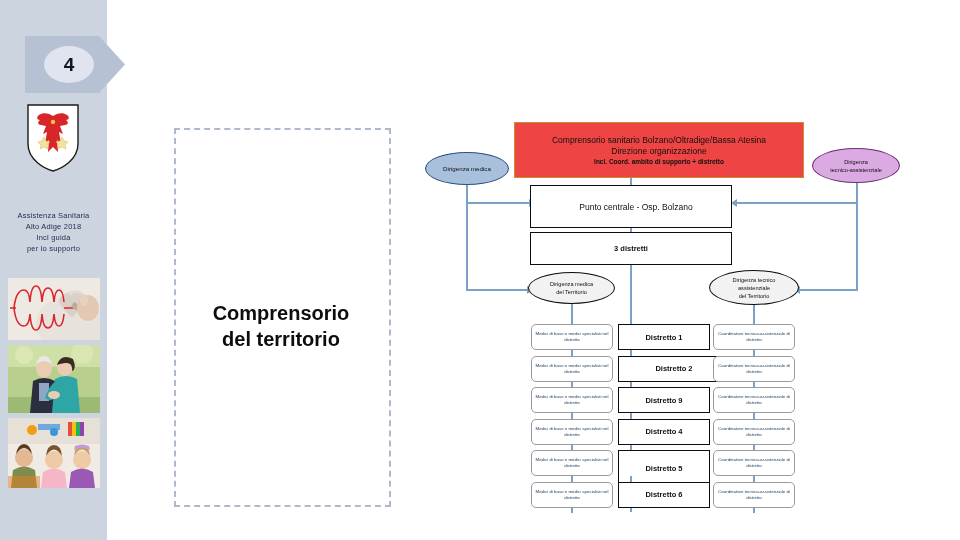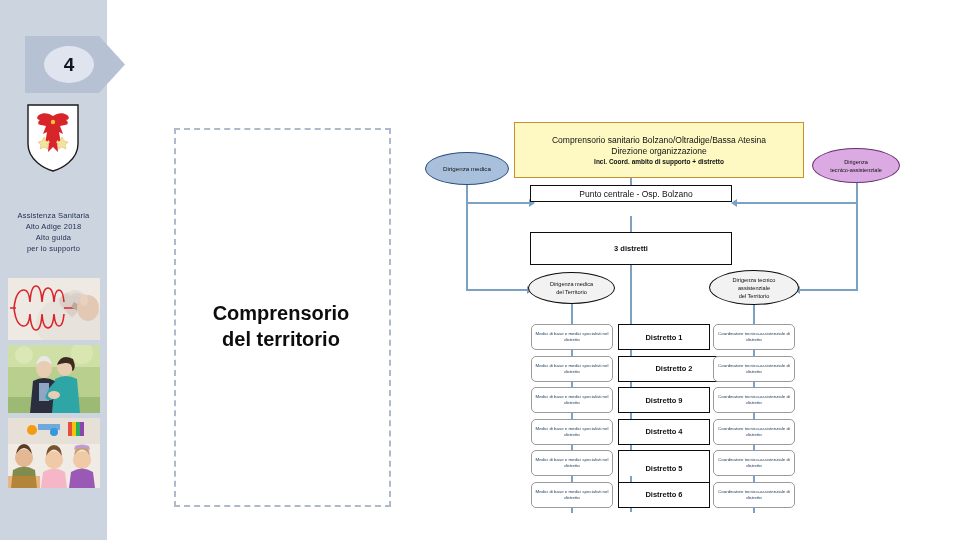--- a/index.html
+++ b/index.html
@@ -68,21 +68,21 @@
   .lnh{height:2px;}
   .lnv{width:2px;}
   .arr{position:absolute;width:0;height:0;}
   .arr-r{border-top:4px solid transparent;border-bottom:4px solid transparent;border-left:6px solid #7ba2c4;}
   .arr-l{border-top:4px solid transparent;border-bottom:4px solid transparent;border-right:6px solid #7ba2c4;}
 
   
   .box{position:absolute;box-sizing:border-box;display:flex;
        align-items:center;justify-content:center;text-align:center;}
   .box-orange{
-    background:#fef9c3;border:1px solid #c98f2e;
+    background:#ef4444;border:1px solid #c98f2e;
     flex-direction:column;
   }
   .box-orange .l1{font-size:8.5px;color:#101010;line-height:11px;}
   .box-orange .l2{font-size:8.5px;color:#101010;line-height:11px;}
   .box-orange .l3{font-size:6.5px;color:#101010;line-height:9px;font-weight:bold;}
   .box-white{background:#ffffff;border:1.3px solid #0d0d0d;
              font-size:8.5px;color:#101010;}
   .box-distretto{background:#ffffff;border:1.3px solid #0d0d0d;
              font-size:7.5px;font-weight:bold;color:#101010;}
   .rbox{
@@ -119,21 +119,21 @@
           <path d="M18 33 l2 4 l4 1 l-3 3 l1 4 l-4 -2 l-4 2 l1 -4 l-3 -3 l4 -1 Z"></path>
           <path d="M36 33 l2 4 l4 1 l-3 3 l1 4 l-4 -2 l-4 2 l1 -4 l-3 -3 l4 -1 Z"></path>
         </g>
         <circle cx="27" cy="18" r="2.2" fill="#f0c43c"></circle>
       </svg>
     </div>
 
     <div class="sidebar-caption">
       <div>Assistenza Sanitaria</div>
       <div>Alto Adige 2018</div>
-      <div>Alto guida</div>
+      <div>Incl guida</div>
       <div>per lo supporto</div>
     </div>
 
     <div class="photo" id="photo1">
       <svg viewBox="0 0 92 62" preserveAspectRatio="none">
         <rect width="92" height="62" fill="#efe9e4"></rect>
         <ellipse cx="62" cy="46" rx="34" ry="28" fill="#e8e2dc"></ellipse>
         <path d="M58 16 q10 -8 18 0 q6 6 -2 14 l-10 10 l-10 -10 q-8 -8 4 -14 Z" fill="#d8cfc6" opacity=".45"></path>
         <path d="M62 18 q6 -6 12 -1 q5 5 0 11 l-8 9 q-2 2 -4 0 l-8 -9 q-5 -6 0 -11 q6 -5 8 1 Z" fill="#cfc6bd" opacity=".5"></path>
         <g stroke="#d9262c" stroke-width="1.6" fill="none">
@@ -245,21 +245,21 @@
     <div class="l3">Incl. Coord. ambito di supporto + distretto</div>
   </div>
 
   <div class="ell ell-blue" style="left:425px;top:152px;width:84px;height:33px;">Dirigenza medica</div>
 
   <div class="ell ell-purple" style="left:812px;top:148px;width:88px;height:35px;flex-direction:column;">
     <span>Dirigenza</span>
     <span>tecnico-assistenziale</span>
   </div>
 
-  <div class="box box-white" style="left:530px;top:185px;width:202px;height:17px;padding-left:10px;">Punto centrale  -  Osp. Bolzano</div>
+  <div class="box box-white" style="left:530px;top:185px;width:202px;height:43px;padding-left:10px;">Punto centrale  -  Osp. Bolzano</div>
 
   <div class="box box-white" style="left:530px;top:232px;width:202px;height:33px;font-weight:bold;font-size:7.5px;">3 distretti</div>
 
   <div class="ell ell-white" style="left:528px;top:272px;width:87px;height:32px;flex-direction:column;">
     <span>Dirigenza medica</span>
     <span>del Territorio</span>
   </div>
 
   <div class="ell ell-white" style="left:709px;top:270px;width:90px;height:35px;flex-direction:column;">
     <span>Dirigenza tecnico</span>

